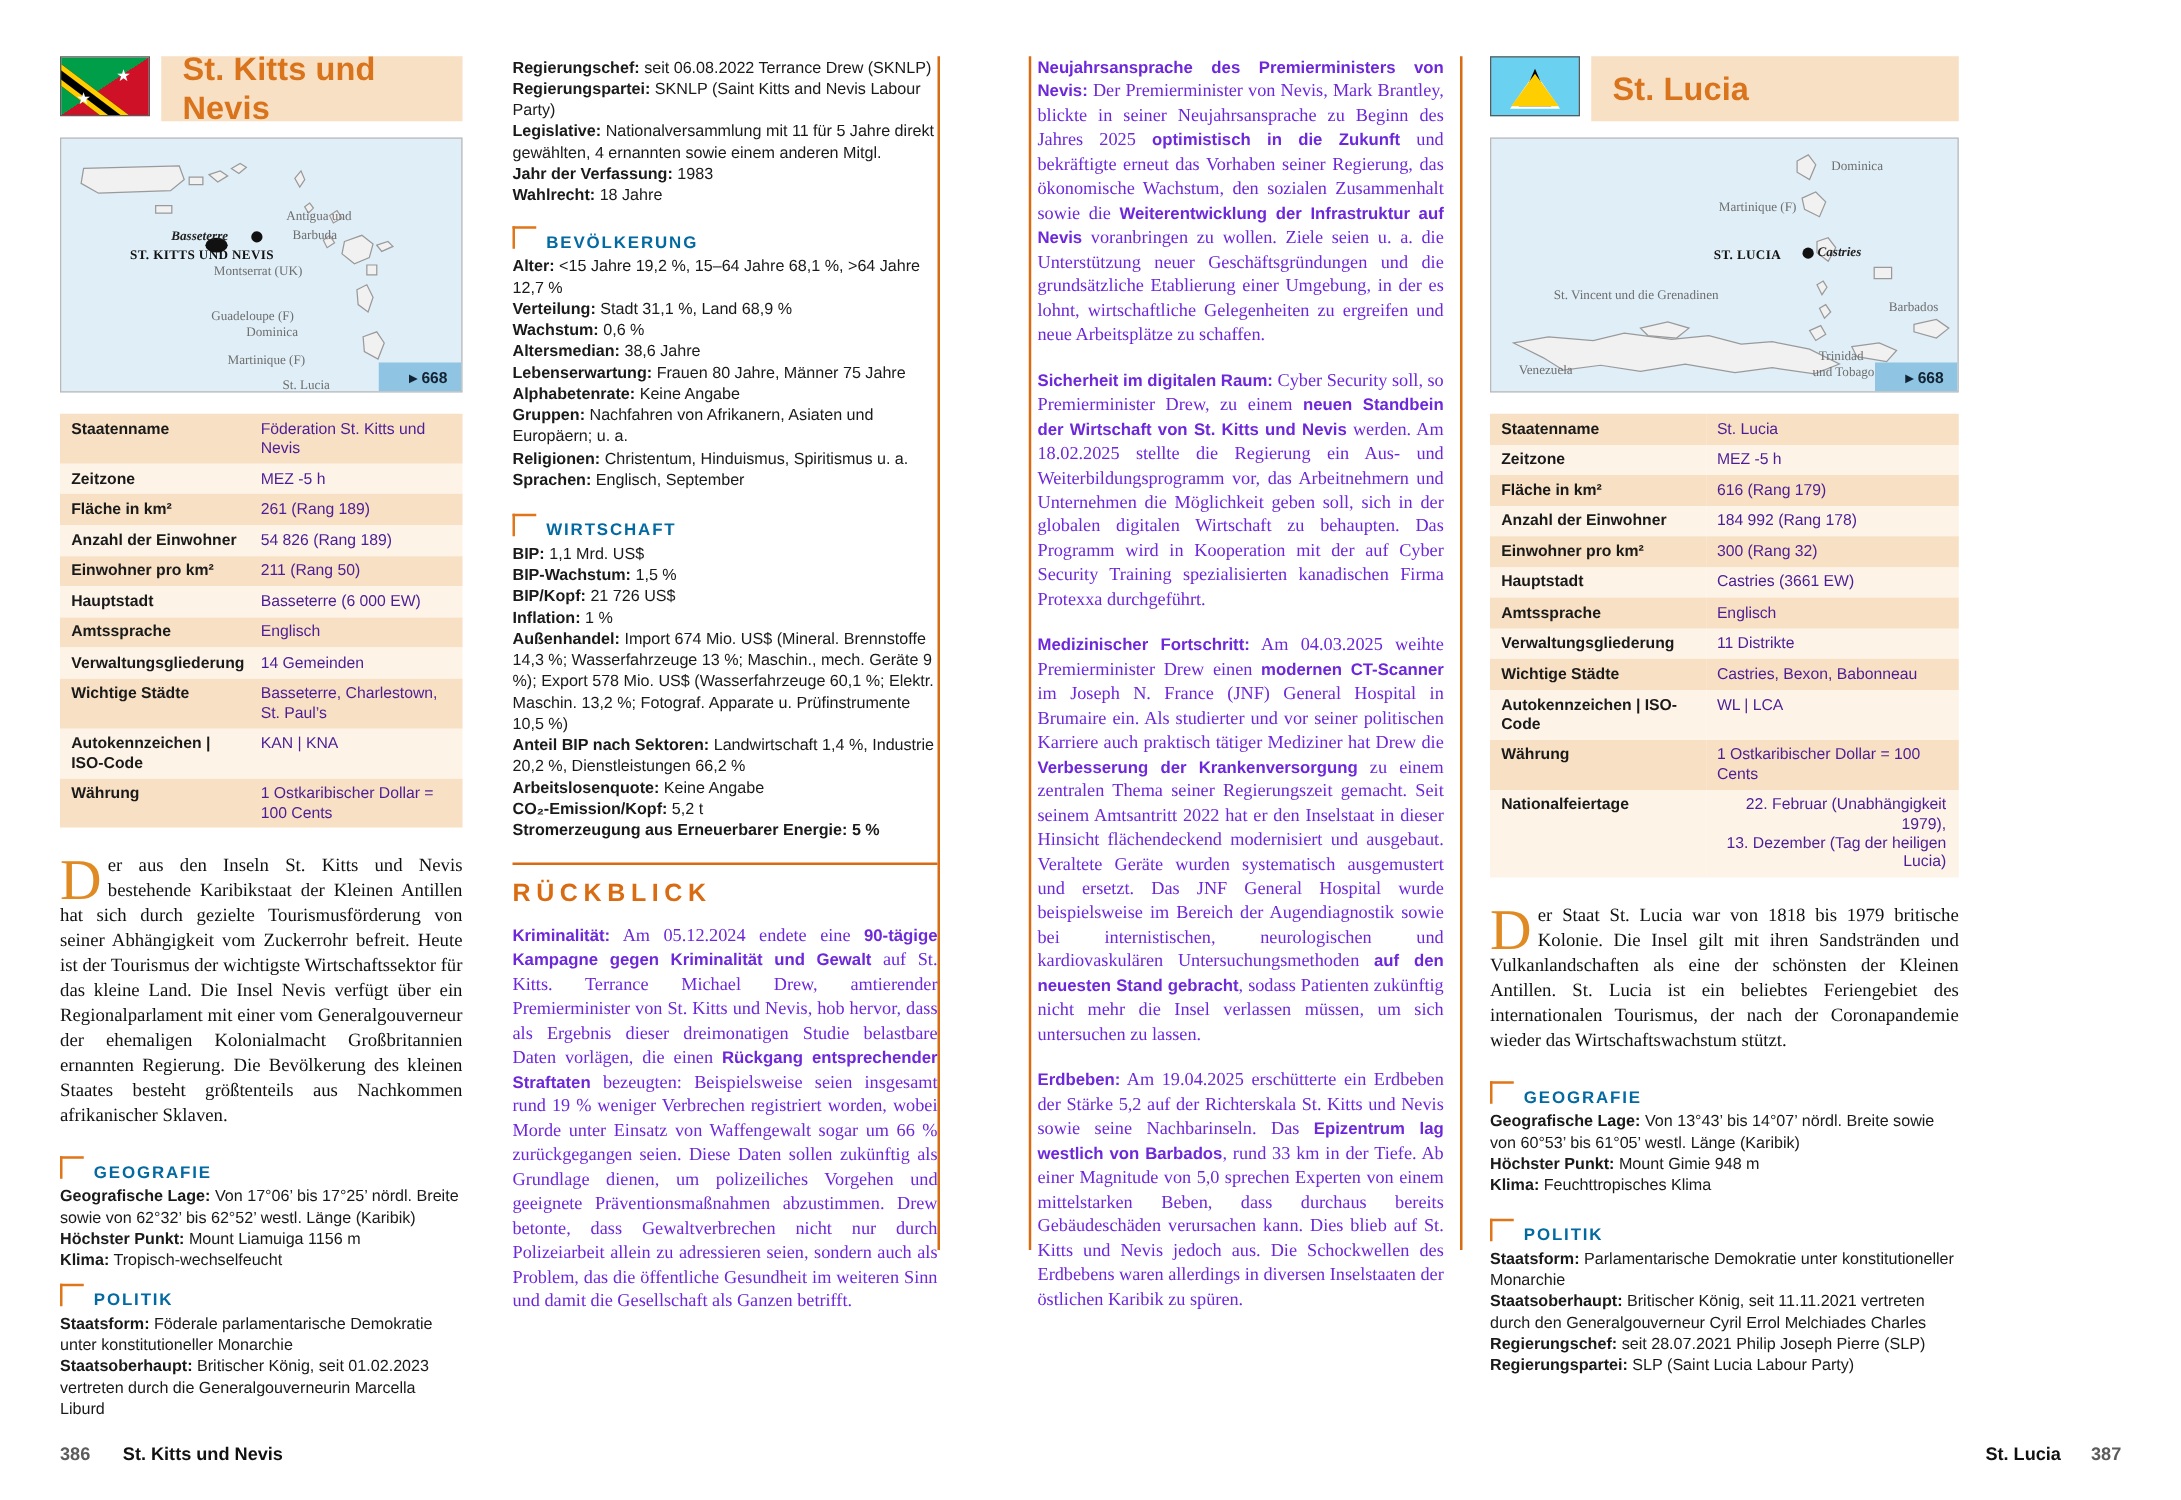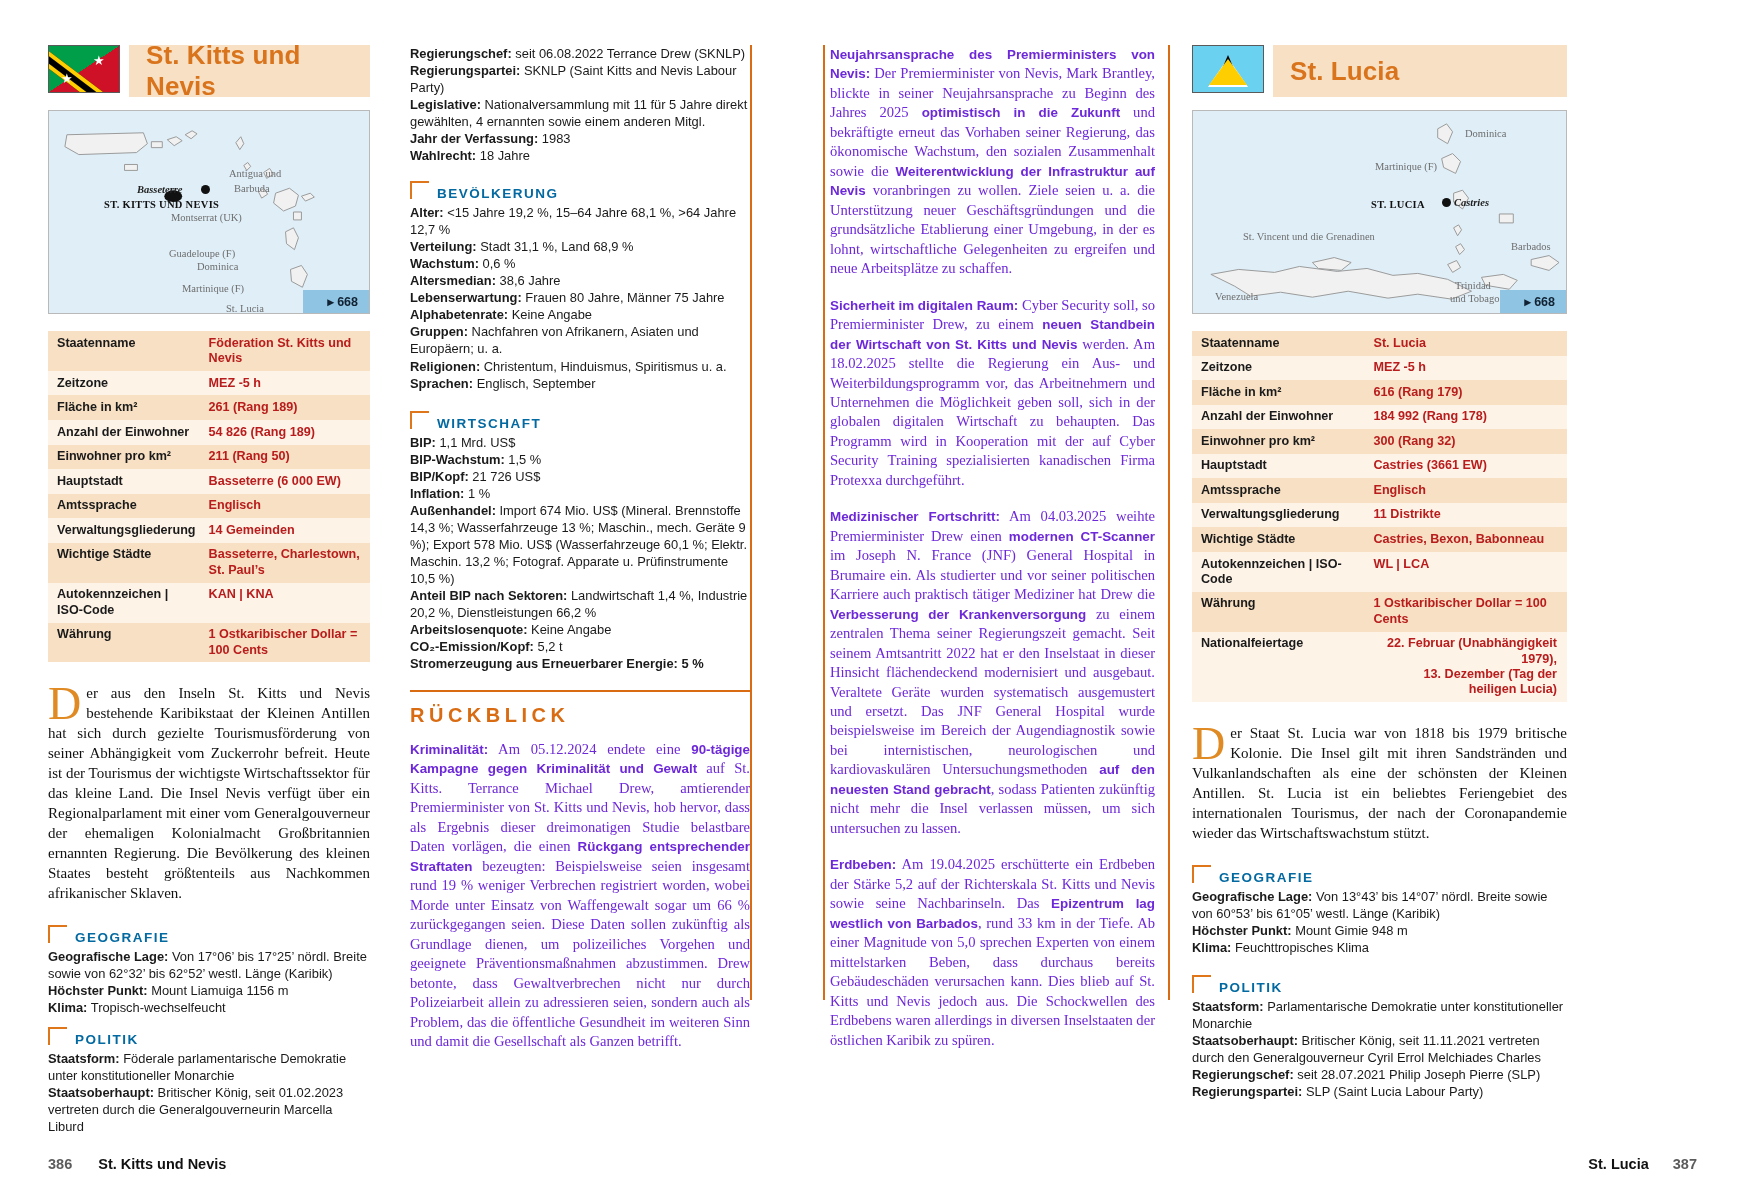--- a/index.html
+++ b/index.html
@@ -79,21 +79,21 @@
 
   
   table.facts { width:100%; border-collapse:collapse; margin-bottom:22px; }
   table.facts td {
     padding:4.6px 4px 4.6px 9px; font-size:12.6px; vertical-align:top;
     line-height:1.22;
   }
   table.facts td.k { font-weight:bold; width:46%; }
   table.facts tr:nth-child(odd) td { background:#f7e0c3; }
   table.facts tr:nth-child(even) td { background:#fdf3e7; }
-  table.facts td.v { color:#b91c1c;font-weight:bold; }
+  table.facts td.v { color:#4c1d95; }
   table.facts td.v .sub { display:block; }
 
   
   .intro {
     font-family:"Liberation Serif", serif; font-size:15px; line-height:1.33;
     text-align:justify; color:#111; margin-bottom:26px;
   }
   .intro .dropcap {
     float:left; font-family:"Liberation Serif", serif; color:#e08a24;
     font-size:46px; line-height:36px; padding:2px 5px 0 0; font-weight:normal;

